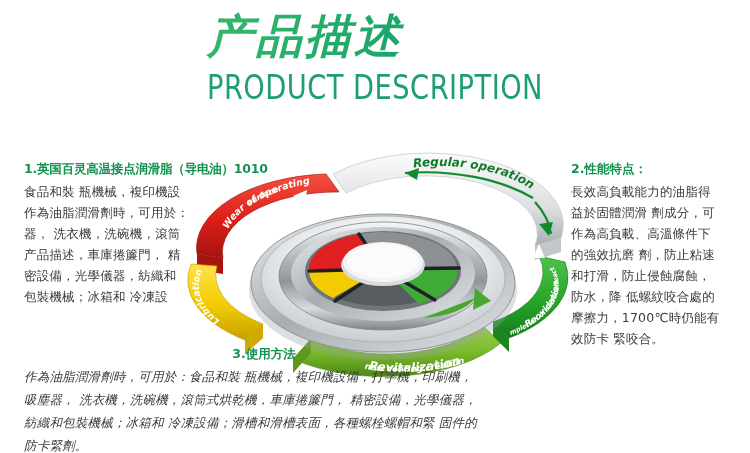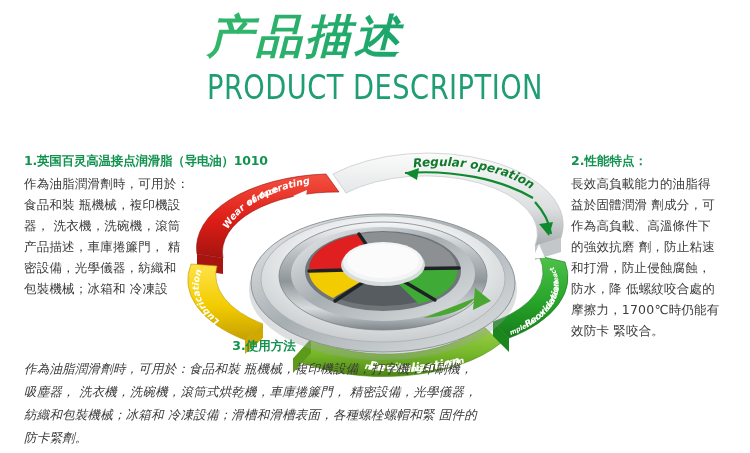--- a/index.html
+++ b/index.html
@@ -28,21 +28,21 @@
     color:#1f9e72;
     font-family:"DejaVu Sans Condensed","DejaVu Sans","Liberation Sans",sans-serif;
     transform:scaleX(0.92);transform-origin:center;
   }
 
   
   .col-left{position:absolute;left:24px;top:152px;width:192px;z-index:6;}
   .col-right{position:absolute;left:571px;top:152px;width:172px;z-index:6;}
   .sec-head{
     font-size:12.5px;font-weight:bold;color:#12924f;
-    line-height:1.45;margin:0 0 3px 0;white-space:nowrap;
+    line-height:1.45;margin:8px 0 3px 0;white-space:nowrap;
   }
   .sec-head.wide{letter-spacing:-0.2px;}
   .body-cn{
     font-size:12.5px;color:#3a3a3a;line-height:21px;
     letter-spacing:0.2px;margin:0;
   }
   .body-cn p{margin:0;}
 
   
   .bottom-block{position:absolute;left:24px;top:337px;width:480px;z-index:7;}
@@ -203,22 +203,22 @@
       </text>
       <text class="arc-label" font-size="6.5" fill="#ffffff">
         <textPath href="#pReox" startOffset="50%" text-anchor="middle" dy="10">completion of surface reaction</textPath>
       </text>
     </svg>
   </div>
 
   <div class="col-left">
     <div class="sec-head wide">1.英国百灵高温接点润滑脂（导电油）1010</div>
     <div class="body-cn">
+      <p>食品和裝 瓶機械，複印機設</p>
       <p>作為油脂潤滑劑時，可用於：</p>
-      <p>食品和裝 瓶機械，複印機設</p>
       <p>器， 洗衣機，洗碗機，滾筒</p>
       <p>产品描述，車庫捲簾門， 精</p>
       <p>密設備，光學儀器，紡織和</p>
       <p>包裝機械；冰箱和 冷凍設</p>
     </div>
   </div>
 
   <div class="col-right">
     <div class="sec-head">2.性能特点：</div>
     <div class="body-cn">

